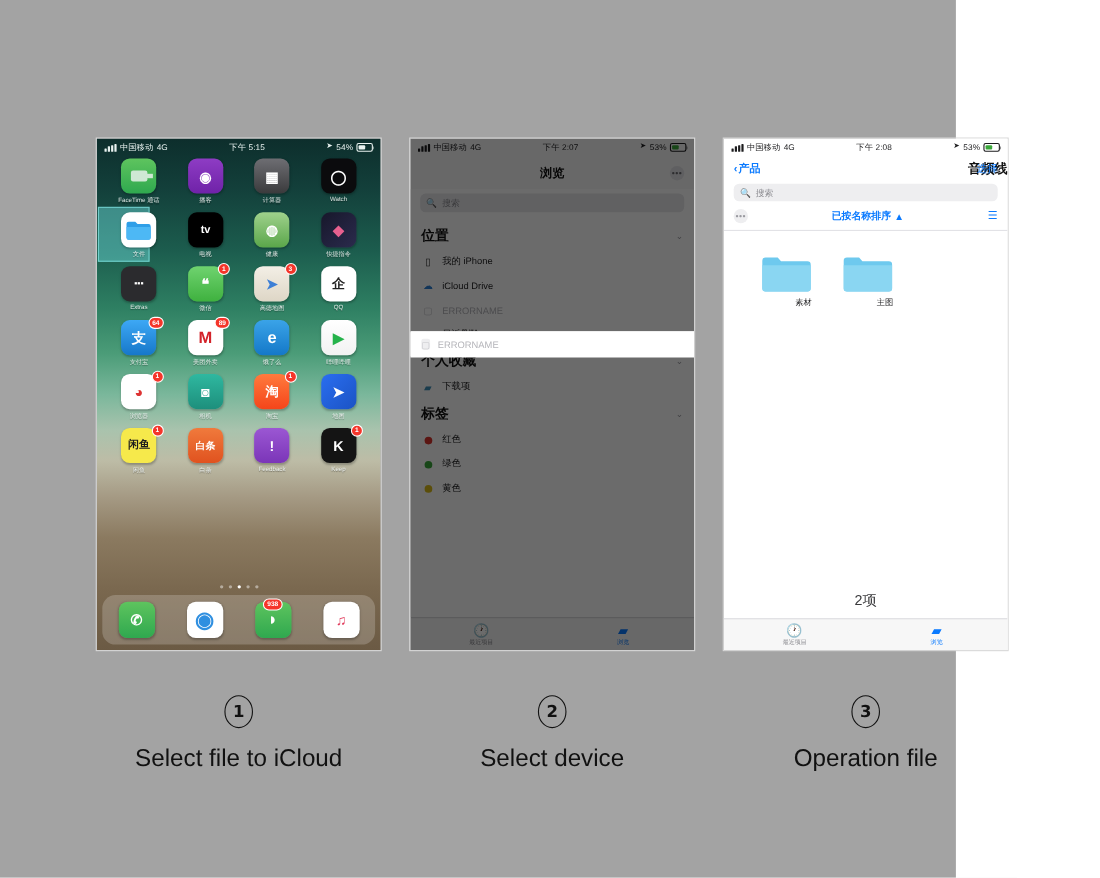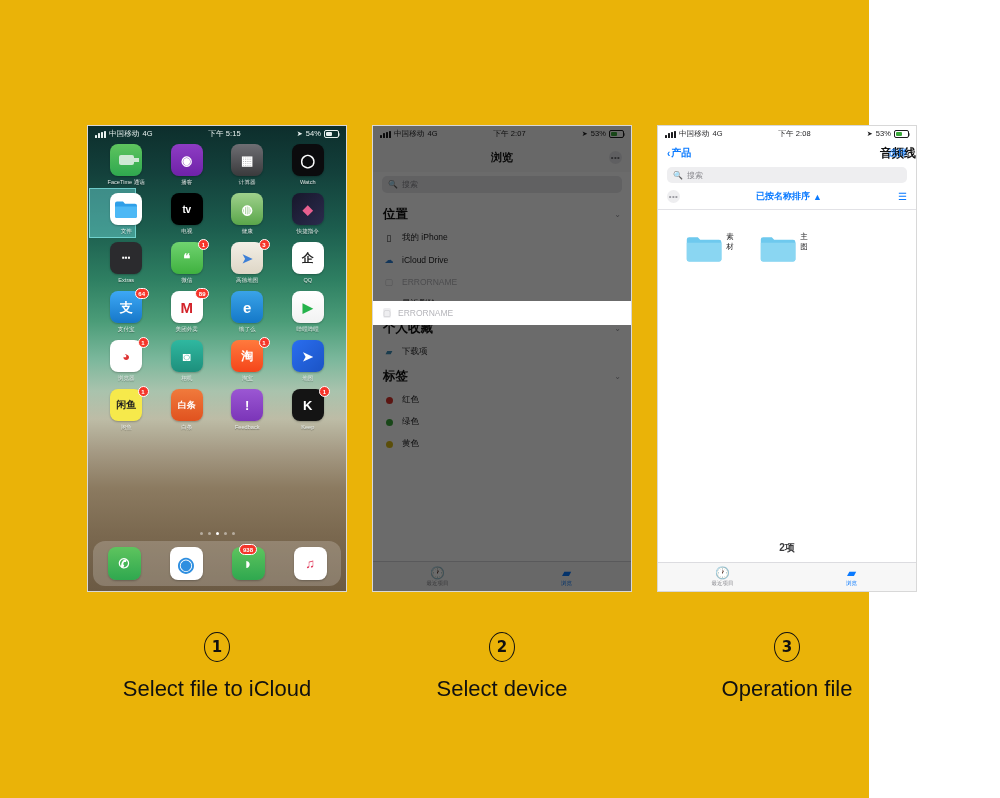--- a/index.html
+++ b/index.html
@@ -2,21 +2,21 @@
 <html><head>
 <meta charset="utf-8">
 <style>
   * { box-sizing: border-box; margin: 0; padding: 0; }
   html, body {
     width: 1000px; height: 798px;
     background: #ffffff;
     font-family: "Liberation Sans", sans-serif;
     overflow: hidden;
   }
-  .page { position: relative; width: 869px; height: 798px; background:#eab308; }
+  .page { position: relative; width: 869px; height: 798px; background:#a3a3a3; }
 
   
   .steps { position:absolute; left:0; top:0; width:1000px; height:798px; }
   .step { position:absolute; top:125px; width:260px; }
   .step-1 { left: 87px; }
   .step-2 { left: 372px; }
   .step-3 { left: 657px; }
 
   .phone {
     position: relative;
@@ -182,26 +182,26 @@
     display:flex;align-items:center;justify-content:space-between;padding:2px 9px 6px;
     border-bottom:.5px solid #e2e2e6;
   }
   .sortbar .dots{
     width:13px;height:13px;border-radius:50%;background:#eeeef0;color:#9a9aa0;
     display:flex;align-items:center;justify-content:center;font-size:8px;line-height:0;letter-spacing:.4px;
   }
   .sortbar .mid{color:#0a7aff;font-size:9px;font-weight:700;display:flex;align-items:center;gap:3px}
   .sortbar .list-ic{color:#0a7aff;font-size:10px;line-height:1}
   .folders{display:flex;gap:22px;padding:22px 0 0 28px}
-  .folder{display:flex;flex-direction:row;align-items:flex-start;gap:4px;width:52px}
+  .folder{display:flex;flex-direction:column;align-items:flex-end;gap:4px;width:52px}
   .fold-svg{width:46px;height:34px;display:block}
   .folder .fname{font-size:7.5px;color:#1c1c1e}
   .count{
     position:absolute;left:0;right:0;bottom:36px;text-align:center;
-    font-size:10px;font-weight:700;color:#3a3a3c;
+    font-size:13px;font-weight:400;color:#3a3a3c;
   }
   .tabbar3{
     position:absolute;left:0;right:0;bottom:0;height:29px;background:#f7f7f7;
     border-top:.5px solid #dcdce0;display:flex;align-items:center;
   }
 
   
   .caption{ position:absolute; width:260px; text-align:center; }
   .cap-1{left:87px}.cap-2{left:372px}.cap-3{left:657px}
   .circle-num{

